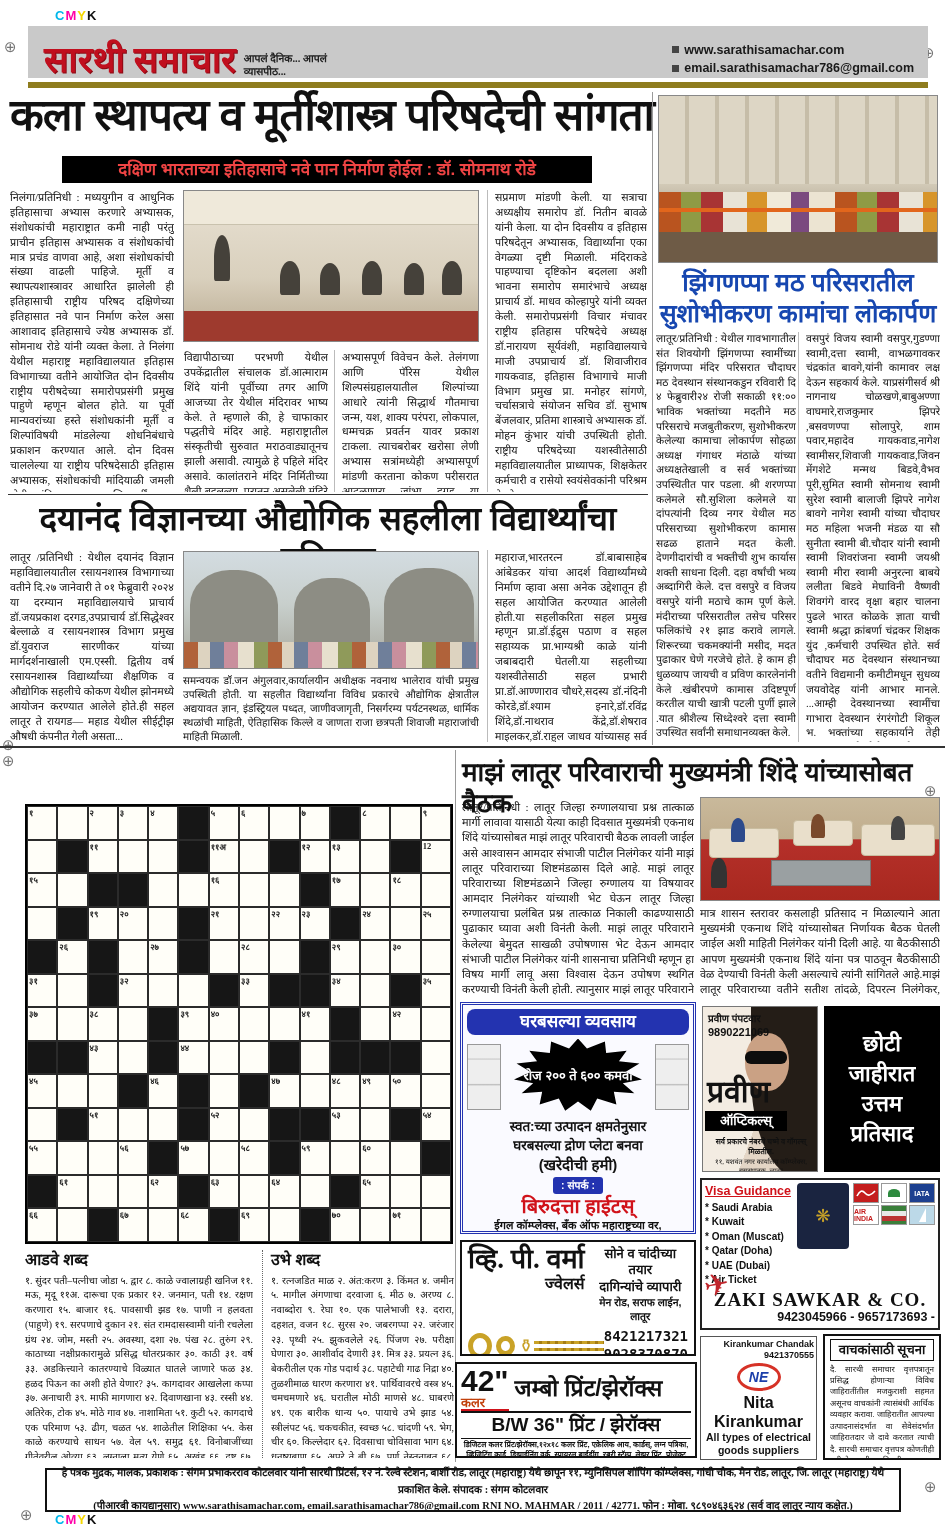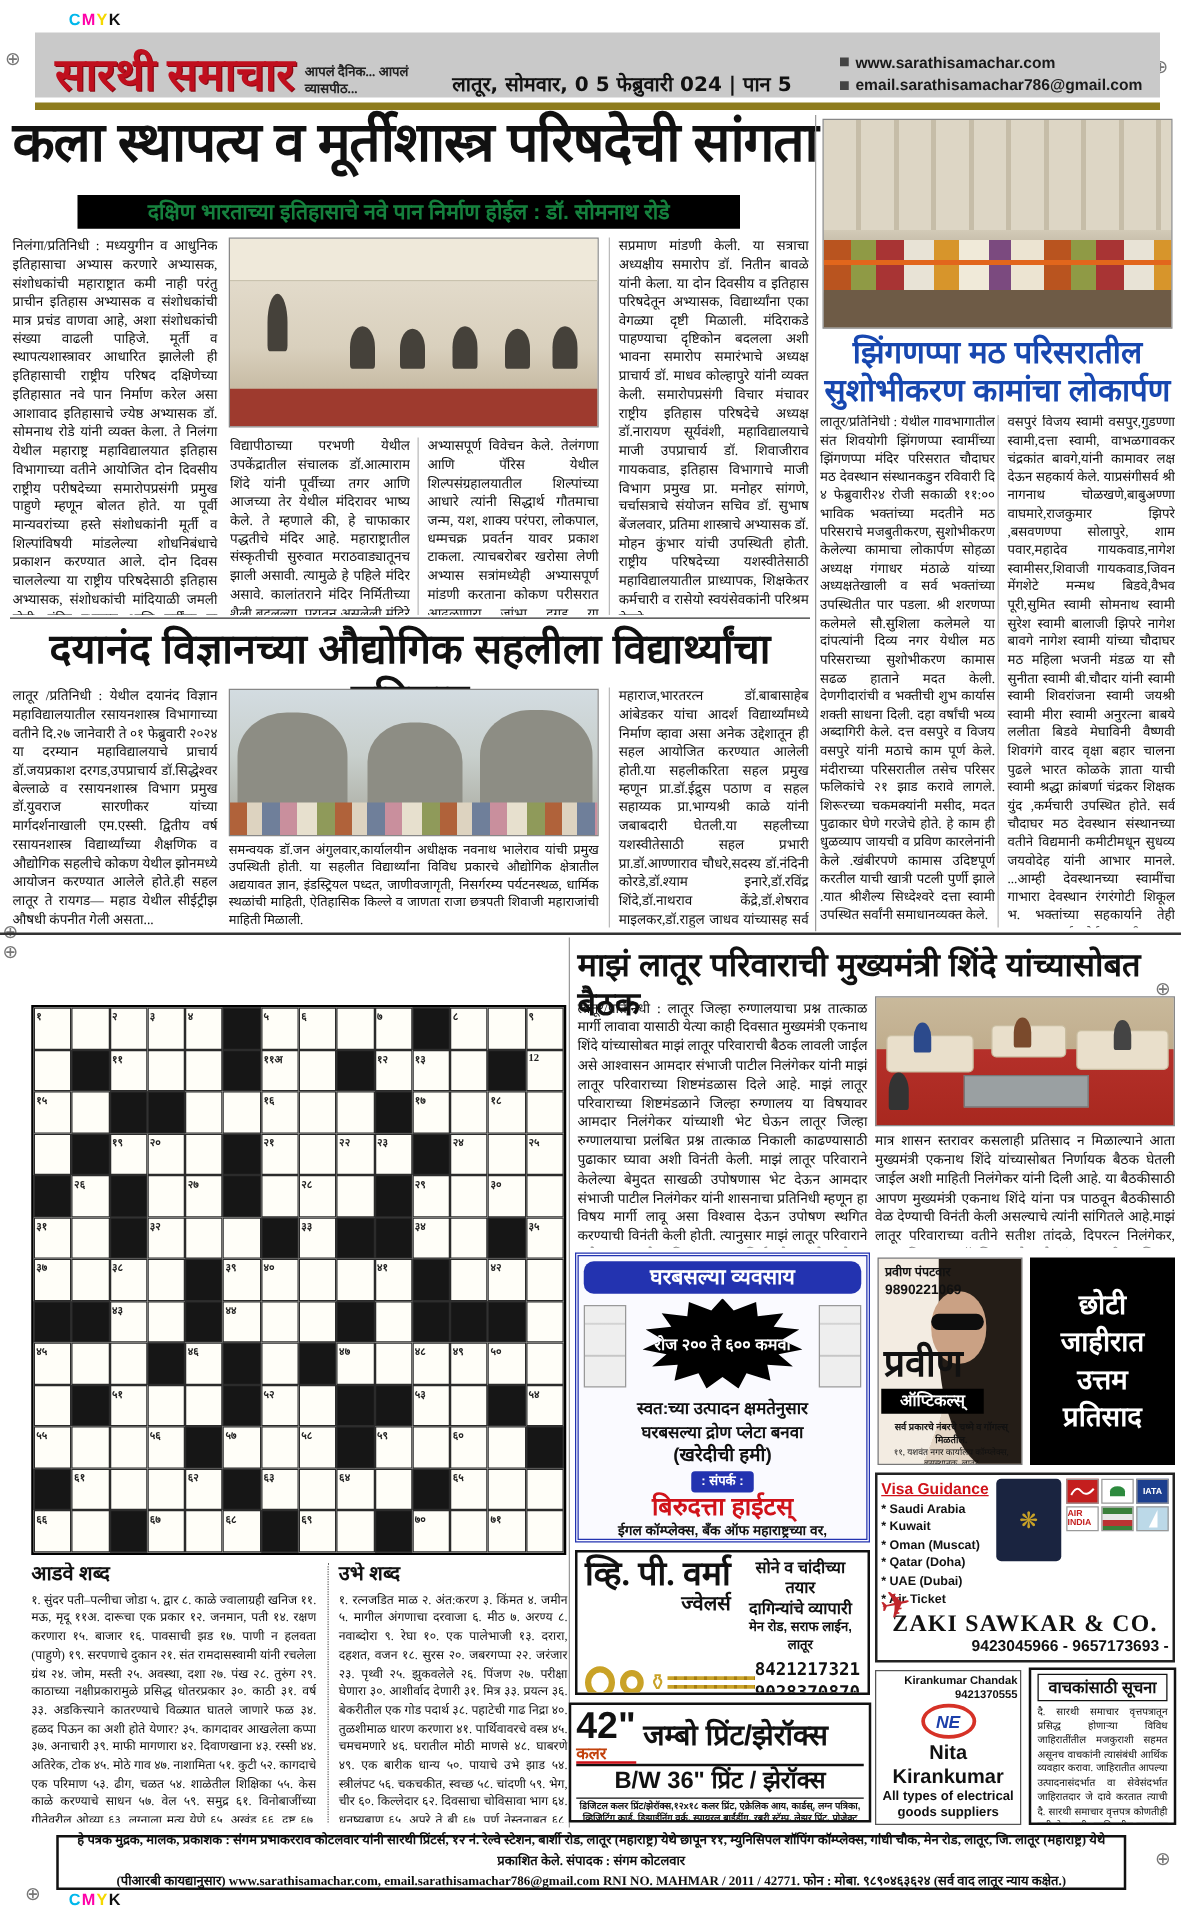--- a/index.html
+++ b/index.html
@@ -20,21 +20,21 @@
   .mast-date{font-size:16px;font-weight:bold;margin-left:26px;white-space:nowrap;font-family:"DejaVu Sans",sans-serif}
   .mast-contact{margin-left:auto;padding-right:14px;font-family:"Liberation Sans",sans-serif;
                 font-size:12.5px;font-weight:bold;color:#1a1a1a;line-height:1.5}
   .mast-contact .row{display:flex;align-items:center;gap:5px}
   .mini-ic{width:7px;height:7px;background:#444;display:inline-block}
   .goldrule{left:28px;top:82px;width:900px;height:6px;background:#8e7c1e}
 
   
   .lead-headline{left:8px;top:90px;width:648px;font:800 44px/1.12 "Liberation Sans","DejaVu Sans",sans-serif;
                  text-align:center;letter-spacing:-1px}
-  .sub-bar{left:62px;top:156px;width:530px;height:27px;background:#000;color:#15803d;
+  .sub-bar{left:62px;top:156px;width:530px;height:27px;background:#000;color:#ef4444;
            font:bold 17px/27px "Liberation Sans",sans-serif;text-align:center}
   .matha-headline{left:656px;top:267px;width:284px;color:#1747b0;
                   font:bold 25px/1.25 "Liberation Sans",sans-serif;text-align:center}
   .day-headline{left:8px;top:499px;width:640px;font:800 33px/1.2 "Liberation Sans",sans-serif;text-align:center}
   .ml-headline{left:462px;top:757px;width:478px;font:800 26px/1.2 "Liberation Sans",sans-serif}
 
   
   .col{position:absolute;font-size:10.8px;line-height:1.38;text-align:justify;overflow:hidden}
   .caption{position:absolute;font-size:10.3px;line-height:1.35;text-align:justify;overflow:hidden}
   .vline{position:absolute;width:1px;background:#9a9a9a}
@@ -172,21 +172,20 @@
   <span class="reg" style="left:2px;top:736px">⊕</span>
   <span class="reg" style="left:2px;top:752px">⊕</span>
   <span class="reg" style="left:924px;top:782px">⊕</span>
   <span class="reg" style="left:924px;top:797px">⊕</span>
   <span class="reg" style="left:20px;top:1506px">⊕</span>
   <span class="reg" style="left:924px;top:1478px">⊕</span>
 
   <div class="abs masthead">
     <div class="mast-title">सारथी समाचार</div>
     <div class="mast-tag">आपलं दैनिक... आपलं व्यासपीठ...</div>
-    <div class="mast-date">लातूर, सोमवार, 0 5 फेब्रुवारी 024 | पान 5</div>
     <div class="mast-contact">
       <div class="row">
           <span class="mini-ic"></span>
           <span>www.sarathisamachar.com</span>
         </div>
       <div class="row">
           <span class="mini-ic"></span>
           <span>email.sarathisamachar786@gmail.com</span>
         </div>
     </div>

